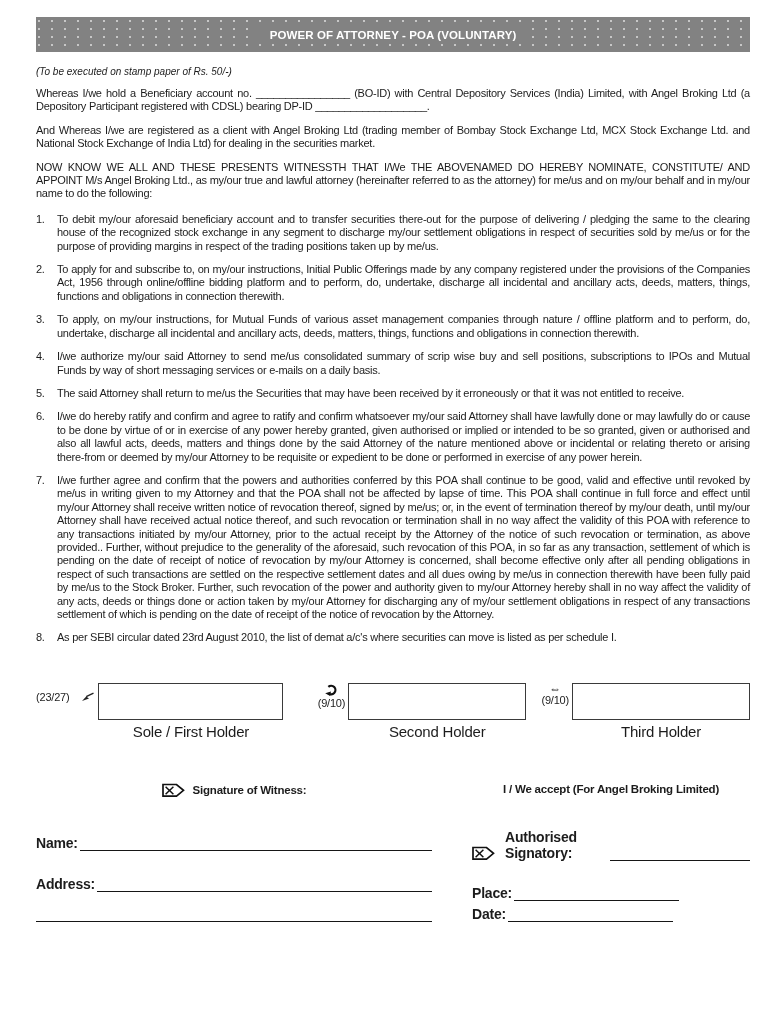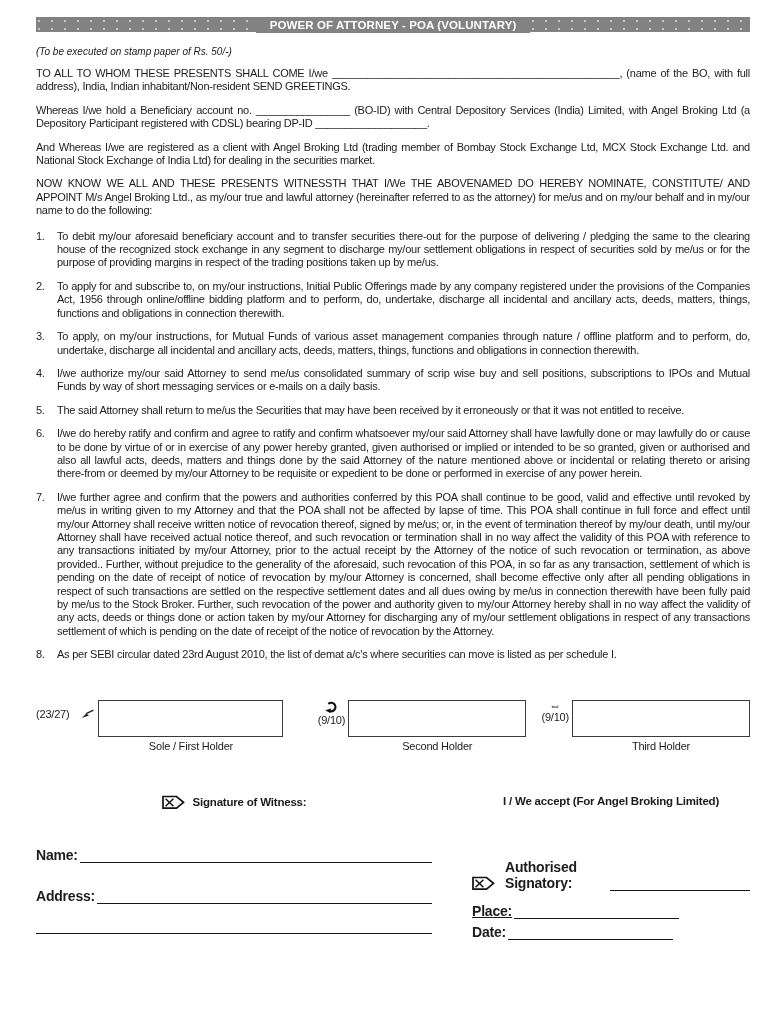--- a/index.html
+++ b/index.html
@@ -10,21 +10,21 @@
     -webkit-font-smoothing:antialiased;
     position:relative;overflow:hidden;
   }
   .doc{
     box-sizing:border-box;
     width:770px;height:1024px;
     padding:17px 20px 0 36px;
   }
   
   .title-bar{
-    height:15px;
+    height:35px;
     background:#828282;
     background-image:radial-gradient(circle at 3px 4px, rgba(255,255,255,0.55) 0.9px, rgba(255,255,255,0) 1.4px);
     background-size:13px 8px;
     display:flex;align-items:center;justify-content:center;
   }
   .title-bar .title{
     background:#828282;
     padding:2px 14px;
     font-size:11.5px;font-weight:bold;color:#ffffff;
     letter-spacing:0.1px;white-space:nowrap;
@@ -70,21 +70,21 @@
   .sig-box{
     border:1.2px solid #3a3a3a;
     background:#fff;
     height:35px;
   }
   .sig-box.w1{width:183px;}
   .sig-box.w2{width:176px;}
   .sig-label{
     grid-column:2;
     text-align:center;
-    font-size:11px;margin-top:3px;letter-spacing:-0.2px;
+    font-size:15px;margin-top:3px;letter-spacing:-0.2px;
   }
   .gap1{width:54px;}
   .gap2{width:24px;}
   .dbl-arrow{font-size:12px;font-weight:bold;line-height:10px;}
   
   .footer{
     margin-top:43px;
     display:flex;
   }
   .col-left{width:396px;}
@@ -101,37 +101,36 @@
     display:inline-block;
     border-bottom:1.3px solid #161616;
     height:13px;
   }
   .grow{flex:1;}
   .w165{width:165px;}
   .w140{width:140px;flex:none;}
   .mt40{margin-top:37px;}
   .mt28{margin-top:25px;}
   .mt18{margin-top:16px;}
-  .mt44{margin-top:52px;}
-  .mt26{margin-top:12px;text-decoration:underline;}
+  .mt44{margin-top:34px;}
+  .mt26{margin-top:24px;}
   .mt4{margin-top:5px;}
   .sign-icon svg,.pen-icon svg,.rotate-icon svg{display:block;}
 </style>
 </head>
 <body>
 
 <div class="doc">
 
   <div class="title-bar">
     <span class="title">POWER OF ATTORNEY - POA (VOLUNTARY)</span>
   </div>
 
   <p class="stamp">(To be executed on stamp paper of Rs. 50/-)</p>
 
-  <p class="para">TO ALL TO WHOM THESE PRESENTS SHALL COME I/we _________________________________________________, (name of the BO, with full address), India, Indian inhabitant/Non-resident SEND GREETINGS.</p>
   <p class="para">Whereas I/we hold a Beneficiary account no. ________________ (BO-ID) with Central Depository Services (India) Limited, with Angel Broking Ltd (a Depository Participant registered with CDSL) bearing DP-ID ___________________.</p>
   <p class="para">And Whereas I/we are registered as a client with Angel Broking Ltd (trading member of Bombay Stock Exchange Ltd, MCX Stock Exchange Ltd. and National Stock Exchange of India Ltd) for dealing in the securities market.</p>
   <p class="para">NOW KNOW WE ALL AND THESE PRESENTS WITNESSTH THAT I/We THE ABOVENAMED DO HEREBY NOMINATE, CONSTITUTE/ AND APPOINT M/s Angel Broking Ltd., as my/our true and lawful attorney (hereinafter referred to as the attorney) for me/us and on my/our behalf and in my/our name to do the following:</p>
 
   <ol class="clauses">
     <li>
         <span class="num">1.</span>
         <span class="txt">To debit my/our aforesaid beneficiary account and to transfer securities there-out for the purpose of delivering / pledging the same to the clearing house of the recognized stock exchange in any segment to discharge my/our settlement obligations in respect of securities sold by me/us or for the purpose of providing margins in respect of the trading positions taken up by me/us.</span>
       </li>
     <li>

